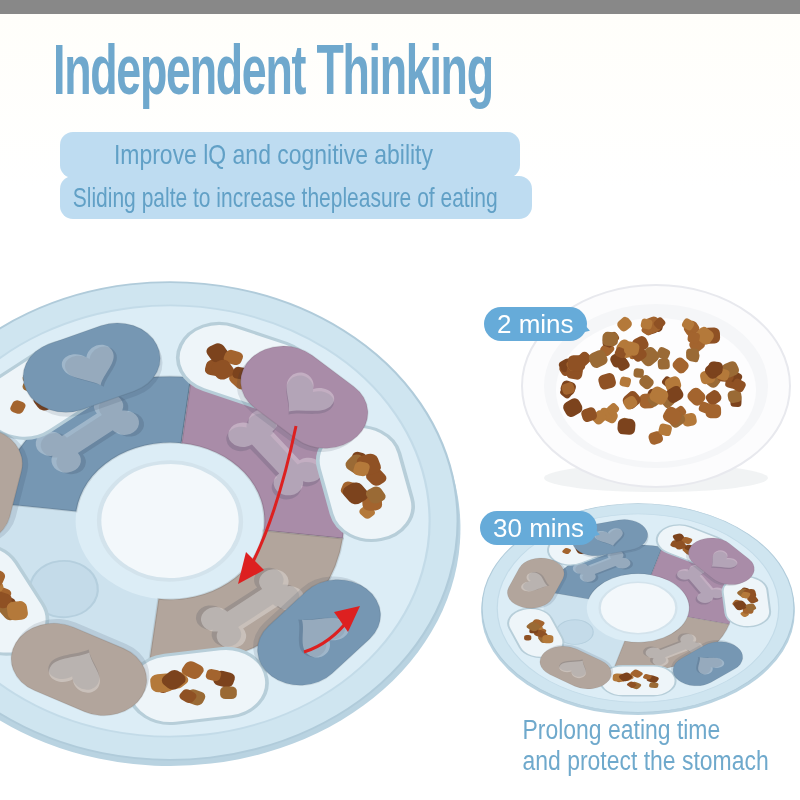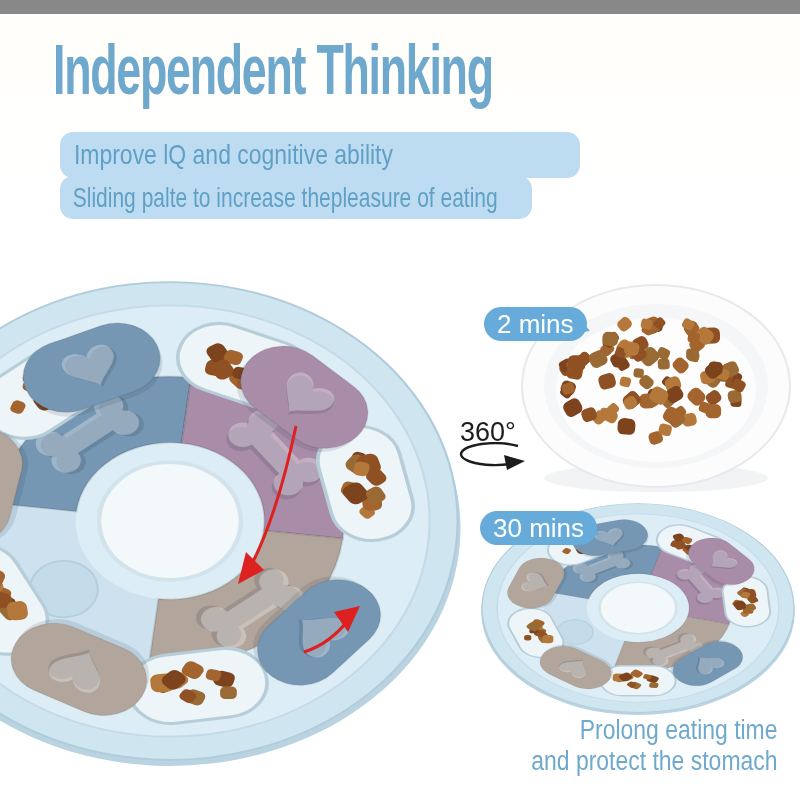--- a/index.html
+++ b/index.html
@@ -12,41 +12,41 @@
   }
   *{margin:0;padding:0;box-sizing:border-box;}
   body{background:#888;font-family:"Liberation Sans",sans-serif;}
   .stage{position:relative;width:800px;height:800px;margin:14px auto;overflow:hidden;
          background:linear-gradient(180deg,#fffefa 0%,#ffffff 22%);}
   .title{position:absolute;left:53px;top:20px;font-size:70px;font-weight:bold;
          letter-spacing:-2px;color:var(--title_text);white-space:nowrap;
          transform:scaleX(0.64);transform-origin:left top;line-height:1.05;}
   .banner{position:absolute;left:60px;background:var(--banner_bg);border-radius:13px;
           color:var(--banner_text);display:flex;align-items:center;overflow:hidden;}
-  .banner-1{top:118px;width:520px;height:46px;}
+  .banner-1{top:118px;width:460px;height:46px;padding-left:40px;}
   .banner-2{top:162px;width:472px;height:43px;}
   .banner span{font-size:28px;white-space:nowrap;padding-left:17px;display:inline-block;
                transform-origin:left center;}
   .banner-1 span{transform:scaleX(0.82);}
   .banner-2 span{transform:scaleX(0.75);}
   .feeder-large{position:absolute;left:-125px;top:262px;}
   .feeder-small{position:absolute;left:478px;top:487px;}
   .arrows-overlay{position:absolute;left:230px;top:398px;}
   .plate{position:absolute;left:514px;top:268px;}
   .badge{position:absolute;height:34px;line-height:34px;padding:0 13px;border-radius:17px;
          background:var(--badge_bg);color:var(--badge_text);font-size:26px;z-index:5;}
   .badge::after{content:"";position:absolute;right:-11px;bottom:3px;width:0;height:0;
          border:8px solid transparent;border-left:13px solid var(--badge_bg);
          transform:rotate(18deg);}
   .badge-plate{left:484px;top:293px;}
   .badge-feeder{left:480px;top:497px;}
   .rotation{position:absolute;left:446px;top:403px;width:84px;text-align:center;}
   .rotation .deg{font-size:27px;color:var(--rotation_text);letter-spacing:0;}
   .rotation svg{display:block;margin-top:-6px;}
-  .caption{position:absolute;left:500px;top:701px;width:300px;text-align:right;
+  .caption{position:absolute;left:500px;top:701px;width:300px;text-align:left;
            color:var(--caption_text);font-size:27px;line-height:31px;}
   .caption div{transform:scaleX(0.85);transform-origin:center;white-space:nowrap;}
 </style>
 </head>
 <body>
 
 <div class="stage">
 
   <svg width="0" height="0" style="position:absolute" aria-hidden="true">
     <defs>
@@ -202,27 +202,20 @@
       </g>
   </svg>
 
   <svg class="arrows-overlay" width="150" height="260" viewBox="0 0 150 260">
     <path d="M66,14 Q48,100 22,152" fill="none" stroke="var(--arrow_red)" stroke-width="3"></path>
     <polygon points="8,172 34,158 16,140" fill="var(--arrow_red)"></polygon>
     <path d="M74,240 Q100,232 120,206" fill="none" stroke="var(--arrow_red)" stroke-width="3"></path>
     <polygon points="130,194 104,200 118,220" fill="var(--arrow_red)"></polygon>
   </svg>
 
-  <div class="rotation">
-    <div class="deg">360°</div>
-    <svg width="84" height="30" viewBox="0 0 84 30">
-      <path d="M72,4 A34,11 0 1 0 64,22" fill="none" stroke="var(--rotation_text)" stroke-width="2.4"></path>
-      <polygon points="79,19 58,13 61,28" fill="var(--rotation_text)"></polygon>
-    </svg>
-  </div>
 
   <svg class="plate" width="282" height="218" viewBox="0 0 282 218">
     <ellipse cx="142" cy="196" rx="112" ry="14" fill="rgba(60,80,100,0.07)"></ellipse>
     <ellipse cx="142" cy="104" rx="134" ry="101" fill="var(--plate_white)" stroke="#e8e9ee" stroke-width="2"></ellipse>
     <ellipse cx="142" cy="104" rx="112" ry="82" fill="#f5f6f8"></ellipse>
     <ellipse cx="142" cy="108" rx="100" ry="72" fill="#fdfdfe"></ellipse>
     <g>
         <rect x="134.9" y="149.8" width="13.7" height="12.3" rx="4.4" fill="#a3642e" transform="rotate(-18 141.8 155.9)"></rect>
         <rect x="118.7" y="55.1" width="15.3" height="13.8" rx="4.9" fill="#8f5124" transform="rotate(-26 126.4 62.0)"></rect>
         <rect x="168.4" y="131.4" width="14.1" height="12.7" rx="4.5" fill="#b4793a" transform="rotate(-11 175.5 137.7)"></rect>

